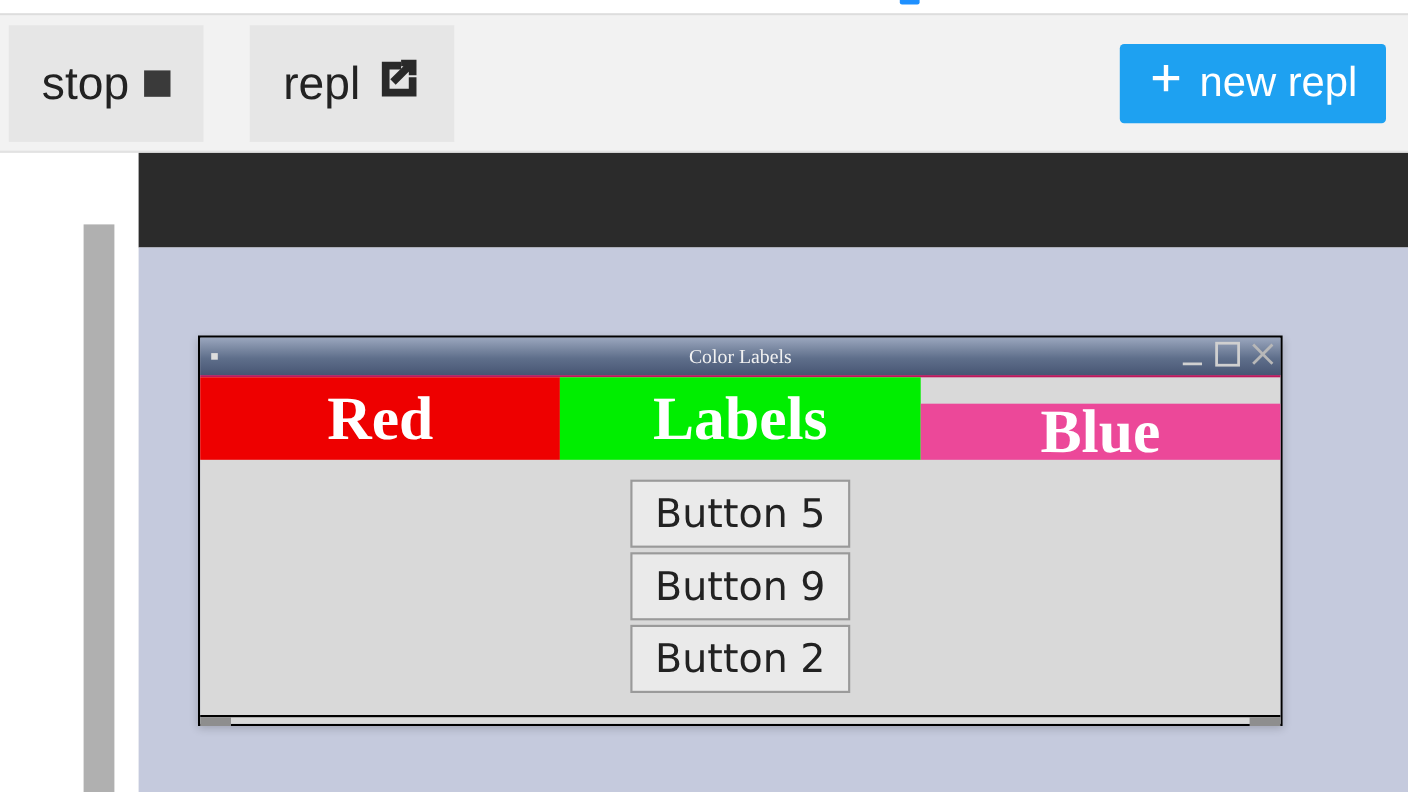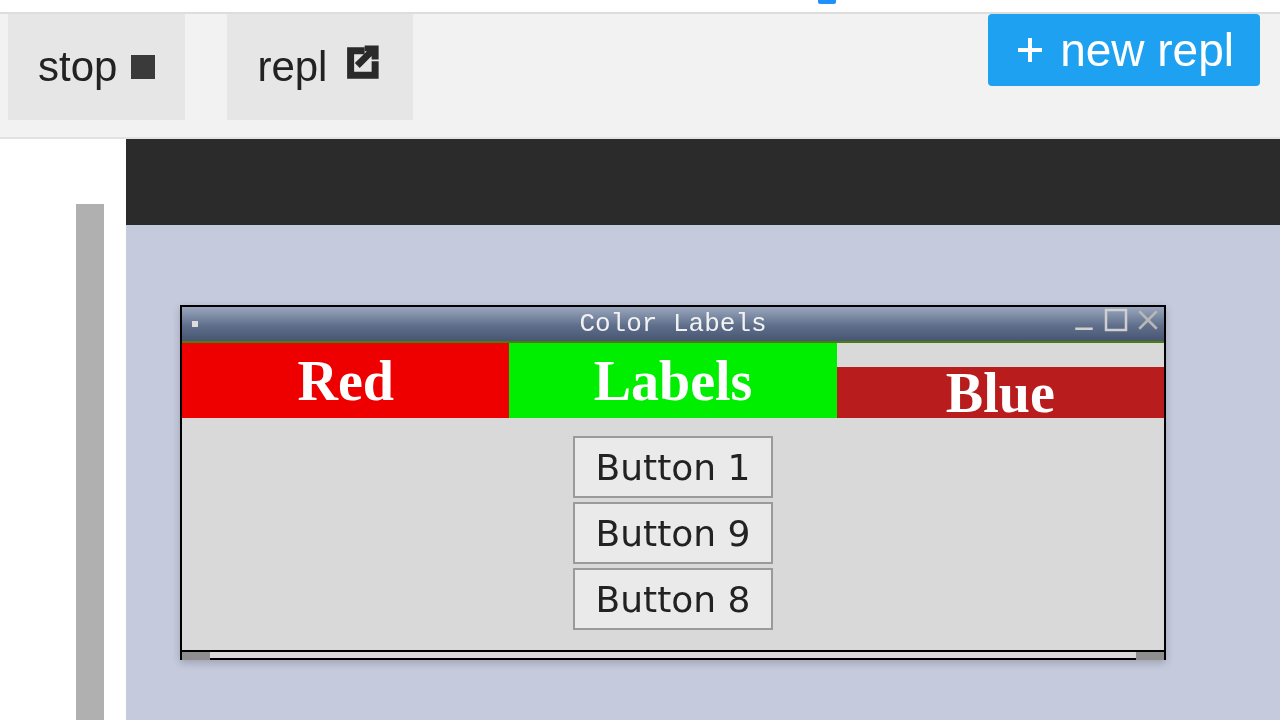--- a/index.html
+++ b/index.html
@@ -24,20 +24,21 @@
     width: 18px; height: 10px;
     background: #1e90ff;
     border-radius: 2px;
   }
 
   
   .toolbar {
     height: 125px;
     background: #f2f2f2;
     display: flex;
+    align-items: center;
     padding: 0 20px 0 8px;
     gap: 42px;
     border-bottom: 2px solid #e2e2e2;
     font-size: 42px;
   }
   .tb-btn {
     height: 106px;
     padding: 0 30px;
     background: #e6e6e6;
     color: #222;
@@ -54,21 +55,21 @@
     width: 42px; height: 42px;
     fill: #2a2a2a;
     stroke: #2a2a2a;
   }
   .tb-spacer { flex: 1; }
   .new-repl-btn {
     height: 72px;
     padding: 0 26px;
     background: #1ea1f1;
     color: #fff;
-    font-size: 46px;
+    font-size: 38px;
     display: flex;
     align-items: center;
     gap: 14px;
     border-radius: 4px;
     cursor: pointer;
   }
   .plus-icon svg { width: 32px; height: 32px; stroke: #fff; stroke-width: 3; }
 
   
   .output-region {
@@ -101,60 +102,60 @@
     position: absolute;
     left: 54px; top: 80px;
     width: 986px;
     border: 2px solid #000;
     box-shadow: 0 3px 8px rgba(0,0,0,0.2);
   }
   .tk-titlebar {
     height: 34px;
     background: linear-gradient(to bottom, #9aa6bd 0%, #5f6f8b 55%, #475573 100%);
     color: #f2f2f2;
-    font-family: Liberation Mono, monospace;
-    font-size: 26px;
+    font-family: Liberation Serif, serif;
+    font-size: 18px;
     position: relative;
     display: flex;
     align-items: center;
     justify-content: center;
   }
   .tk-title-dot {
     position: absolute; left: 10px; top: 14px;
     width: 6px; height: 6px; background: #ddd;
   }
   .tk-controls {
     position: absolute; right: 0; top: 0;
     height: 100%;
     display: flex;
     align-items: center;
   }
   .tk-controls svg { width: 30px; height: 30px; }
   .tk-controls .ctl { padding: 0 1px; cursor: pointer; }
   .tk-client {
     background: #d9d9d9;
-    border-top: 2px solid #4d7c0f;
+    border-top: 2px solid #be185d;
   }
   .tk-row-labels {
     display: flex;
     height: 75px;
   }
   .color-label {
     flex: 1;
     display: flex;
     align-items: center;
     justify-content: center;
     color: #fff;
     font-family: Georgia, "Times New Roman", serif;
     font-weight: 700;
     font-size: 56px;
   }
   .lbl-red   { background: #ee0000; }
   .lbl-green { background: #00ee00; }
-  .lbl-blue  { background: #b91c1c; margin-top: 24px; }
+  .lbl-blue  { background: #ec4899; margin-top: 24px; }
   .tk-buttons-col {
     display: flex;
     flex-direction: column;
     align-items: center;
     padding: 18px 0 20px 0;
     gap: 4px;
   }
   .tk-button {
     width: 200px;
     height: 62px;
@@ -257,27 +258,27 @@
           <div class="color-label lbl-green">
             <span>Labels</span>
           </div>
           <div class="color-label lbl-blue">
             <span>Blue</span>
           </div>
         </div>
 
         <div class="tk-buttons-col">
           <div class="tk-button">
-            <span>Button 1</span>
+            <span>Button 5</span>
           </div>
           <div class="tk-button">
             <span>Button 9</span>
           </div>
           <div class="tk-button">
-            <span>Button 8</span>
+            <span>Button 2</span>
           </div>
         </div>
       </div>
 
       <div class="tk-bottom-scroll"></div>
     </div>
 
   </div>
 </div>
 

